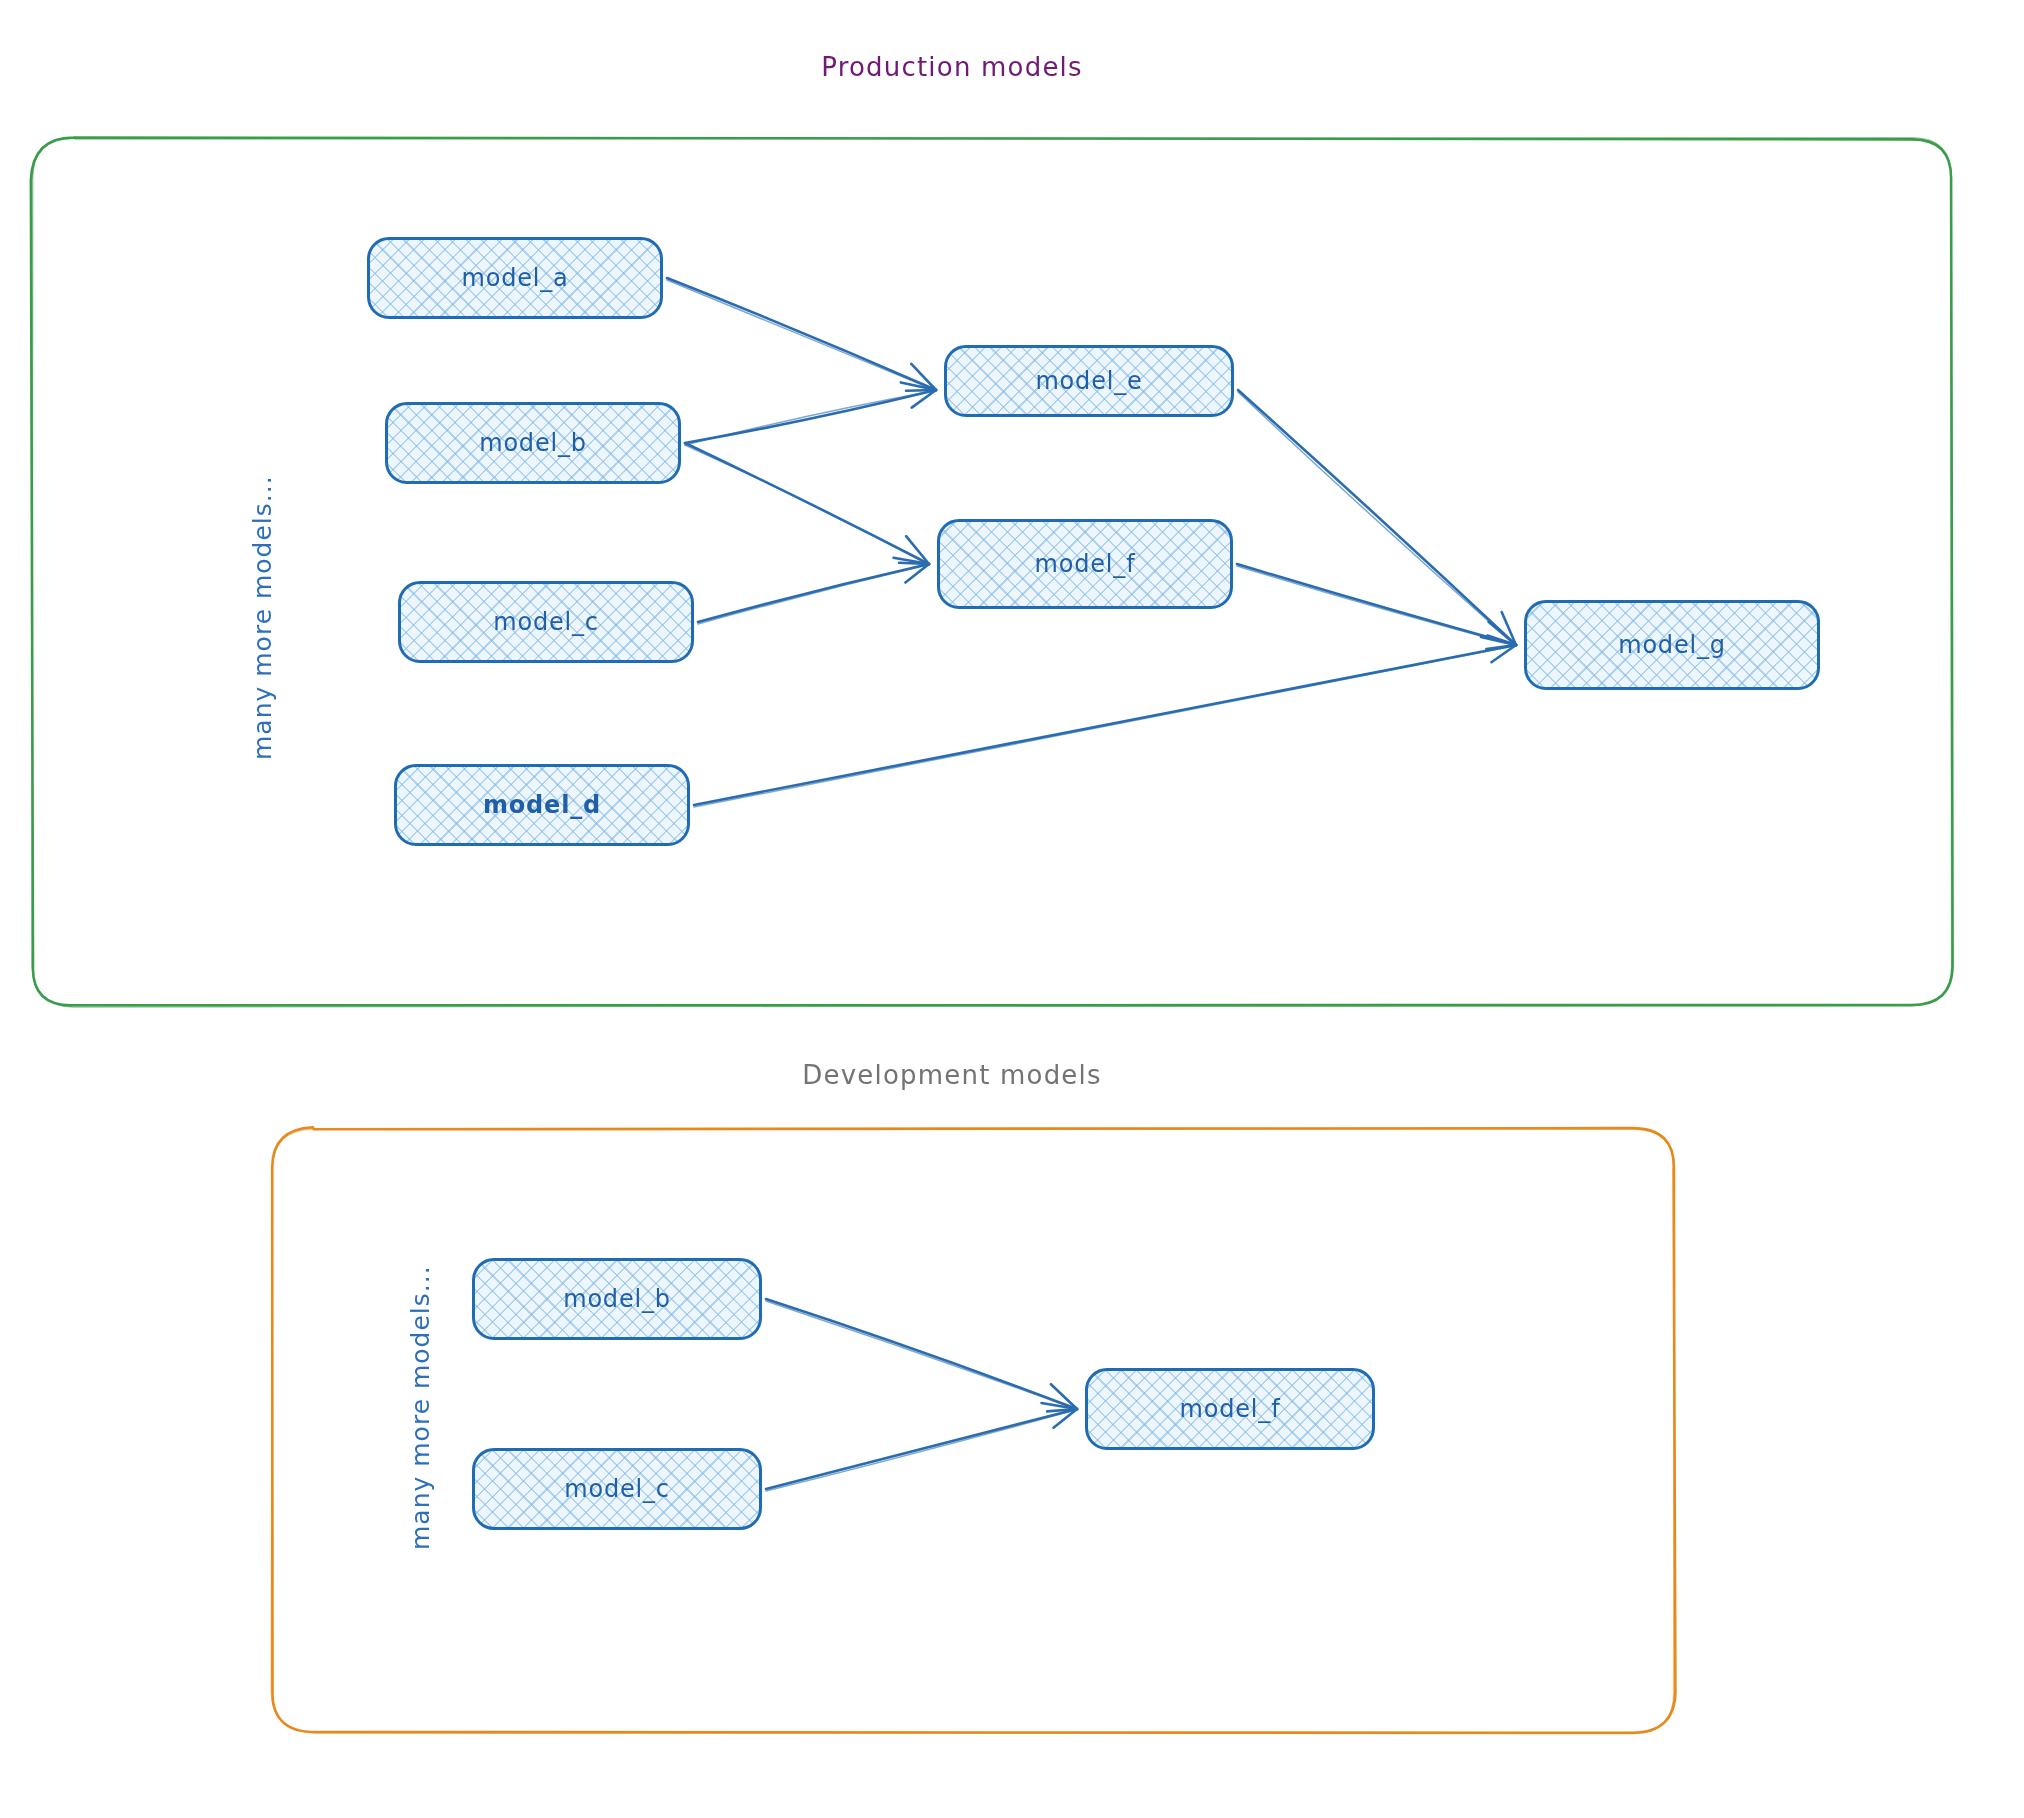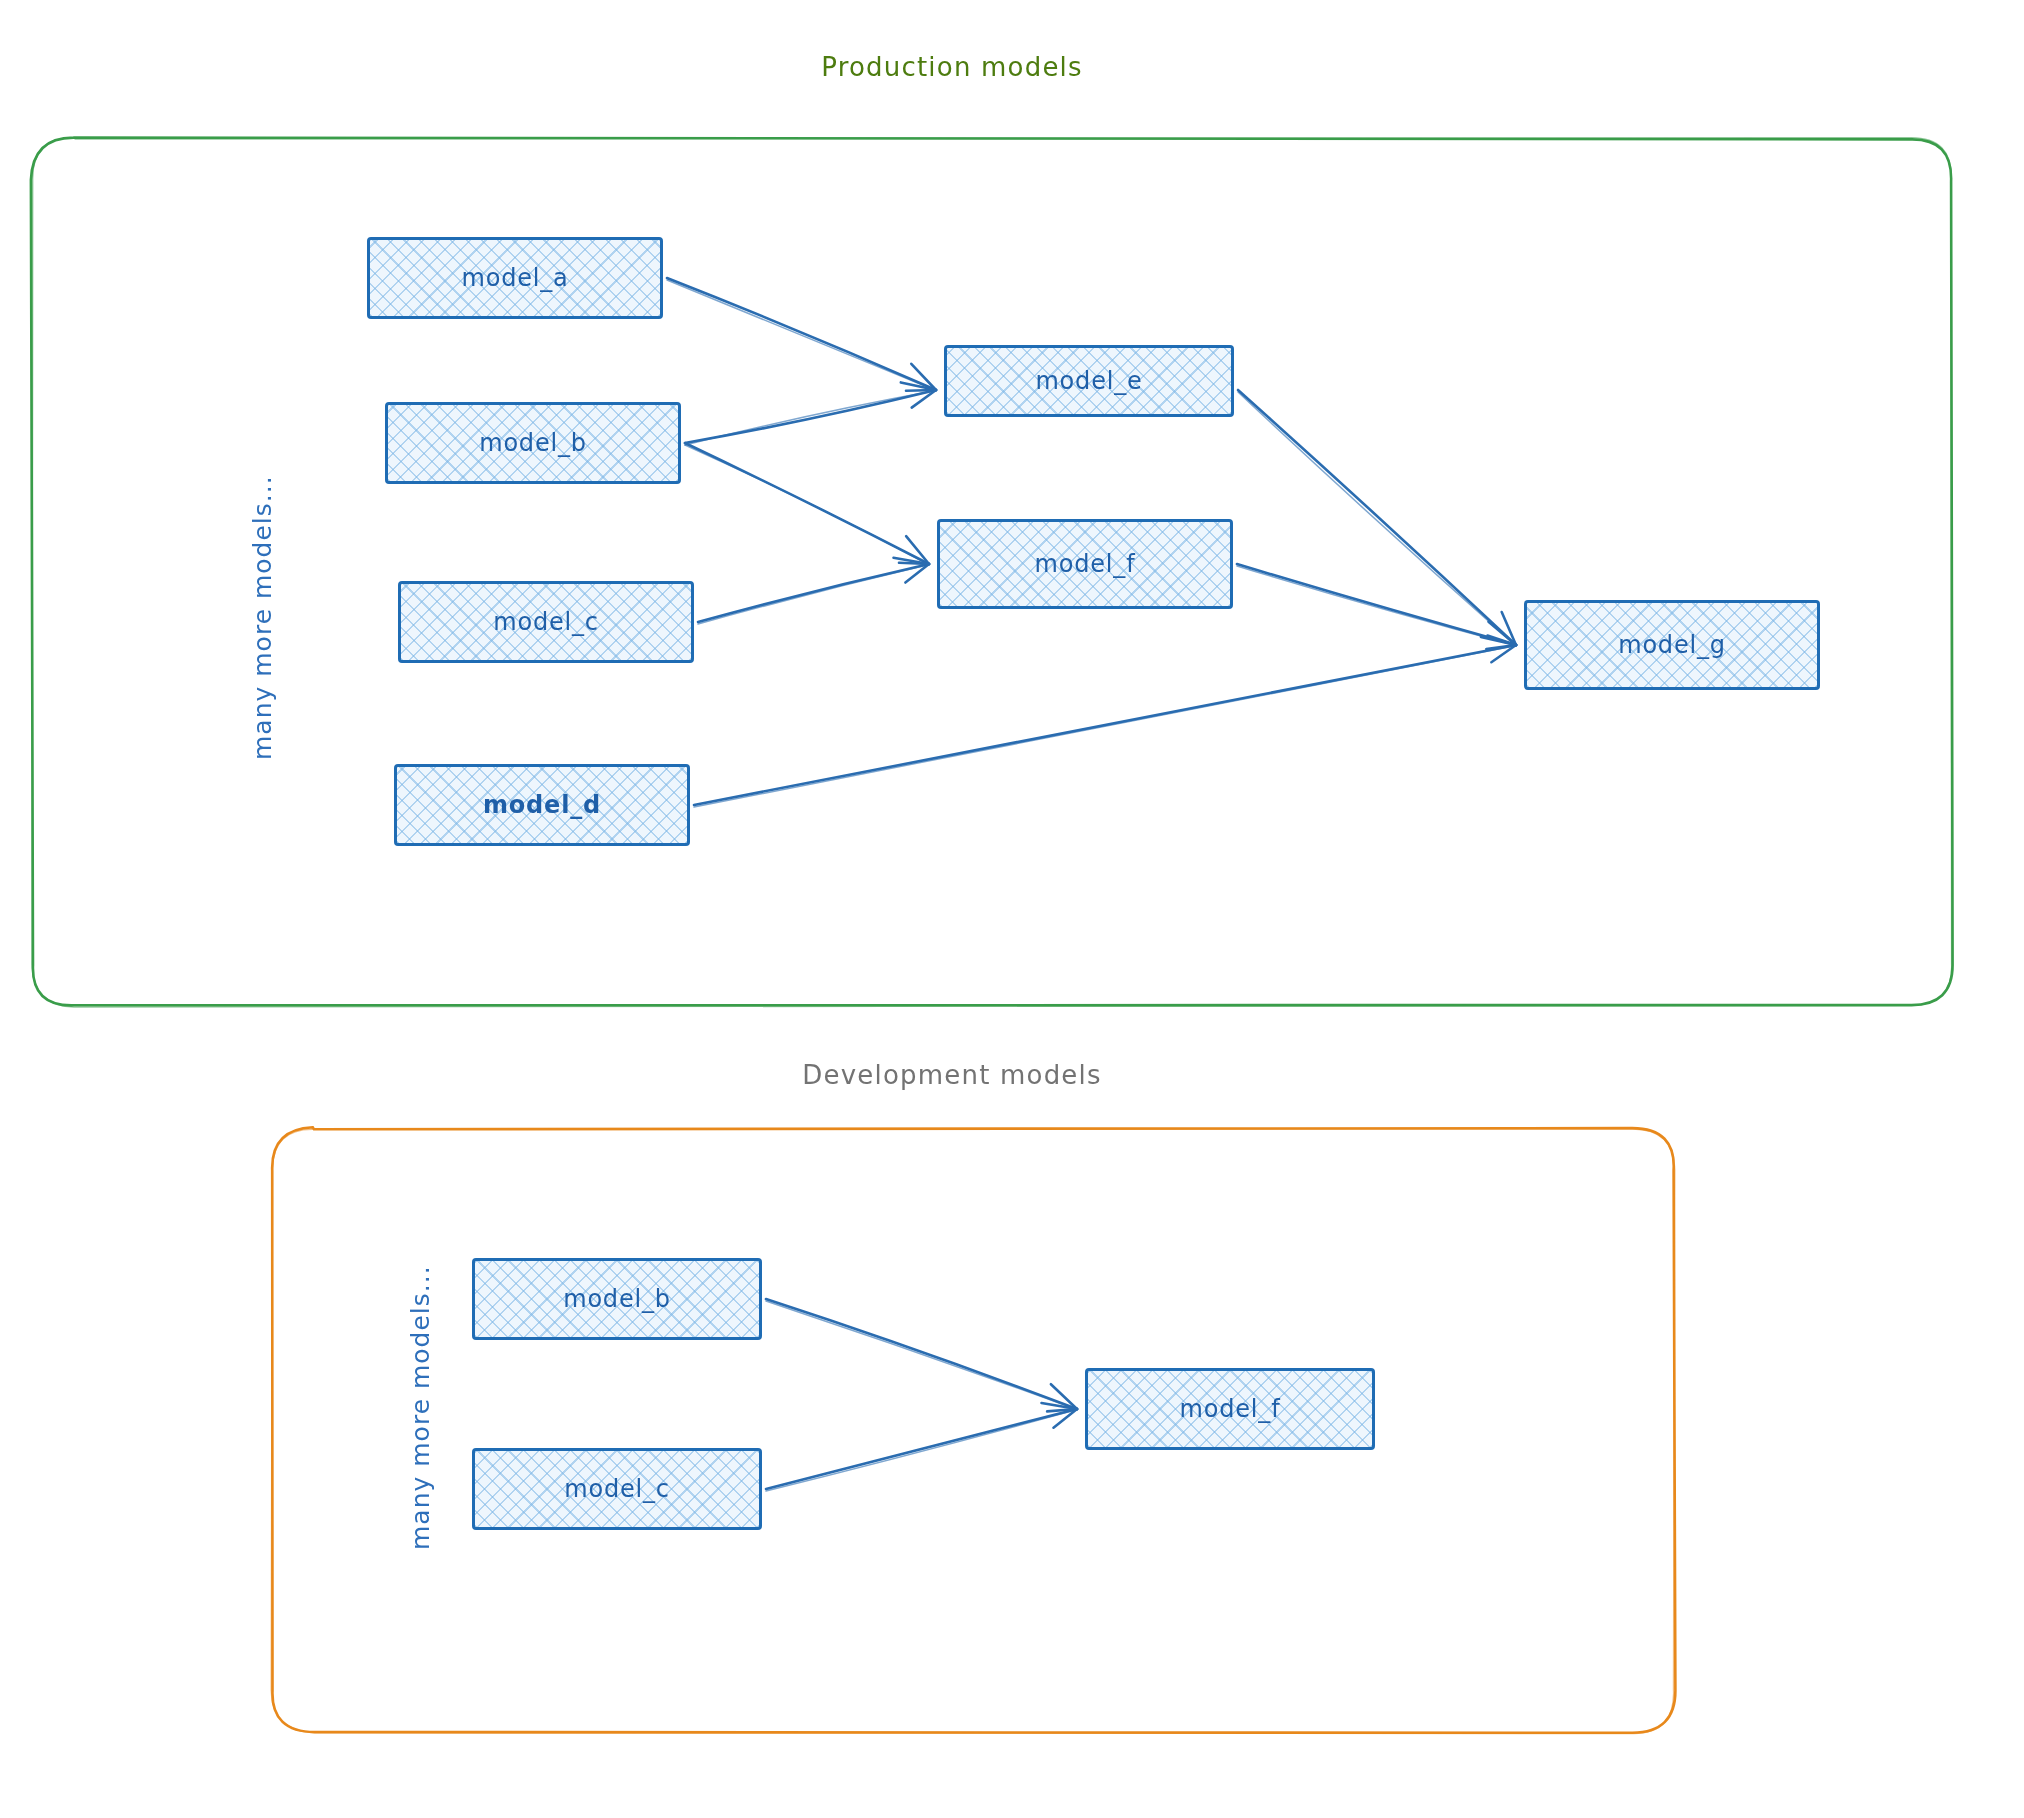--- a/index.html
+++ b/index.html
@@ -33,21 +33,21 @@
     font-size: 26px;
     font-weight: 400;
     letter-spacing: 1.2px;
     white-space: nowrap;
     transform: translateX(-50%);
   }
   .node {
     position: absolute;
     box-sizing: border-box;
     border: 3px solid #1f6cb4;
-    border-radius: 4px;
+    border-radius: 22px;
     display: flex;
     align-items: center;
     justify-content: center;
     background-color: #eef6fd;
     background-image:
       repeating-linear-gradient(45deg,  rgba(126,183,230,0.55) 0px, rgba(126,183,230,0.55) 1.6px, rgba(255,255,255,0) 1.6px, rgba(255,255,255,0) 11px),
       repeating-linear-gradient(-45deg, rgba(126,183,230,0.55) 0px, rgba(126,183,230,0.55) 1.6px, rgba(255,255,255,0) 1.6px, rgba(255,255,255,0) 11px);
   }
   .node-label {
     font-family: "DejaVu Sans", sans-serif;
@@ -112,21 +112,21 @@
       <path d="M 766 1301 Q 922.1973221924609 1353.1298491964722 1077 1409.6" fill="none" stroke="#2a6cb0" stroke-width="1.5" stroke-linecap="round" opacity="0.6"></path>
       <path d="M 1047.1 1411.4 L 1077.0 1409.0" fill="none" stroke="#2a6cb0" stroke-width="2.6" stroke-linecap="round"></path>
       <path d="M 1050.9 1384.2 L 1077.0 1409.0" fill="none" stroke="#2a6cb0" stroke-width="2.6" stroke-linecap="round"></path>
       <path d="M 766 1489 Q 923.2636051805521 1448.4246411344152 1077 1409" fill="none" stroke="#2a6cb0" stroke-width="2.6" stroke-linecap="round" opacity="1"></path>
       <path d="M 766 1491 Q 919.7075715079939 1452.8506932290506 1077 1409.6" fill="none" stroke="#2a6cb0" stroke-width="1.5" stroke-linecap="round" opacity="0.6"></path>
       <path d="M 1053.5 1427.7 L 1077.0 1409.0" fill="none" stroke="#2a6cb0" stroke-width="2.6" stroke-linecap="round"></path>
       <path d="M 1041.5 1403.0 L 1077.0 1409.0" fill="none" stroke="#2a6cb0" stroke-width="2.6" stroke-linecap="round"></path>
     </svg>
 
   <div id="overlay">
-      <div class="group-title" style="left: 952px; top: 52px; color: #4d7c0f; text-align: right;">Production models</div>
+      <div class="group-title" style="left: 952px; top: 52px; color: #701a75; text-align: right;">Production models</div>
       <div class="side-label" style="left: 248px; top: 760px; color: rgb(46, 111, 186);">many more models...</div>
       <div class="node" style="left: 367px; top: 237px; width: 296px; height: 82px;">
         <span class="node-label">model_a</span>
       </div>
       <div class="node" style="left: 385px; top: 402px; width: 296px; height: 82px;">
         <span class="node-label">model_b</span>
       </div>
       <div class="node" style="left: 398px; top: 581px; width: 296px; height: 82px;">
         <span class="node-label">model_c</span>
       </div>

